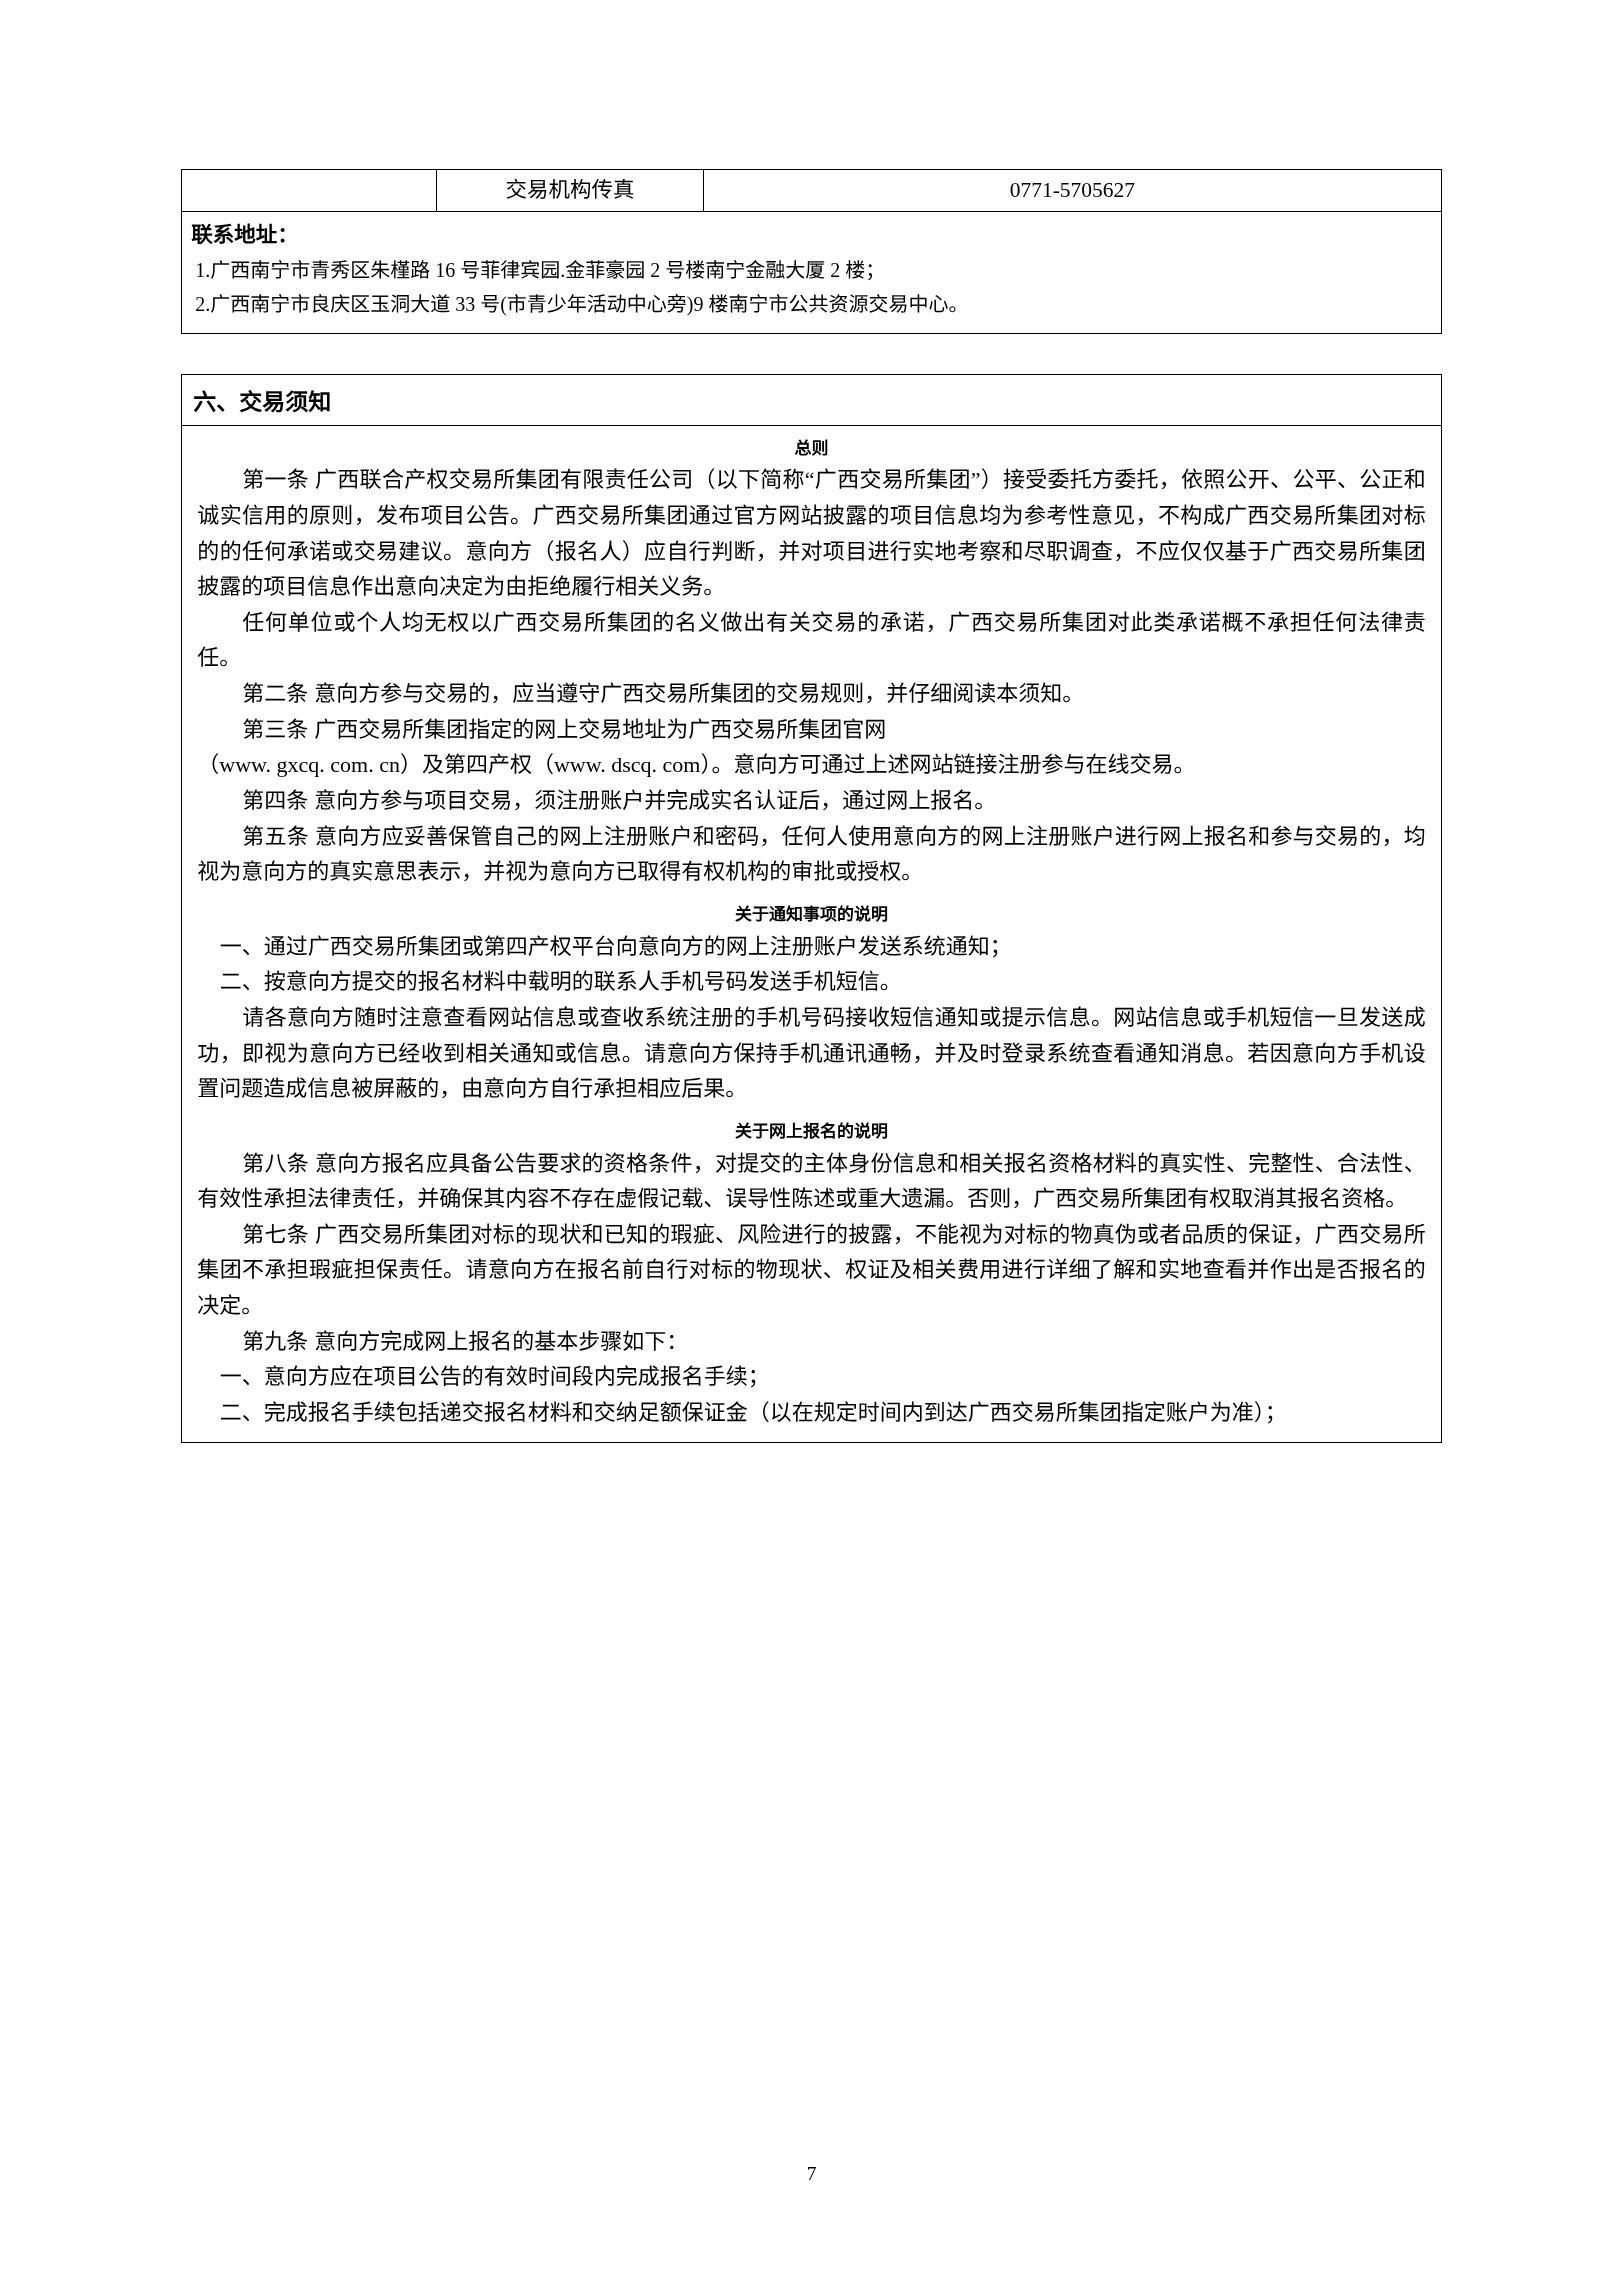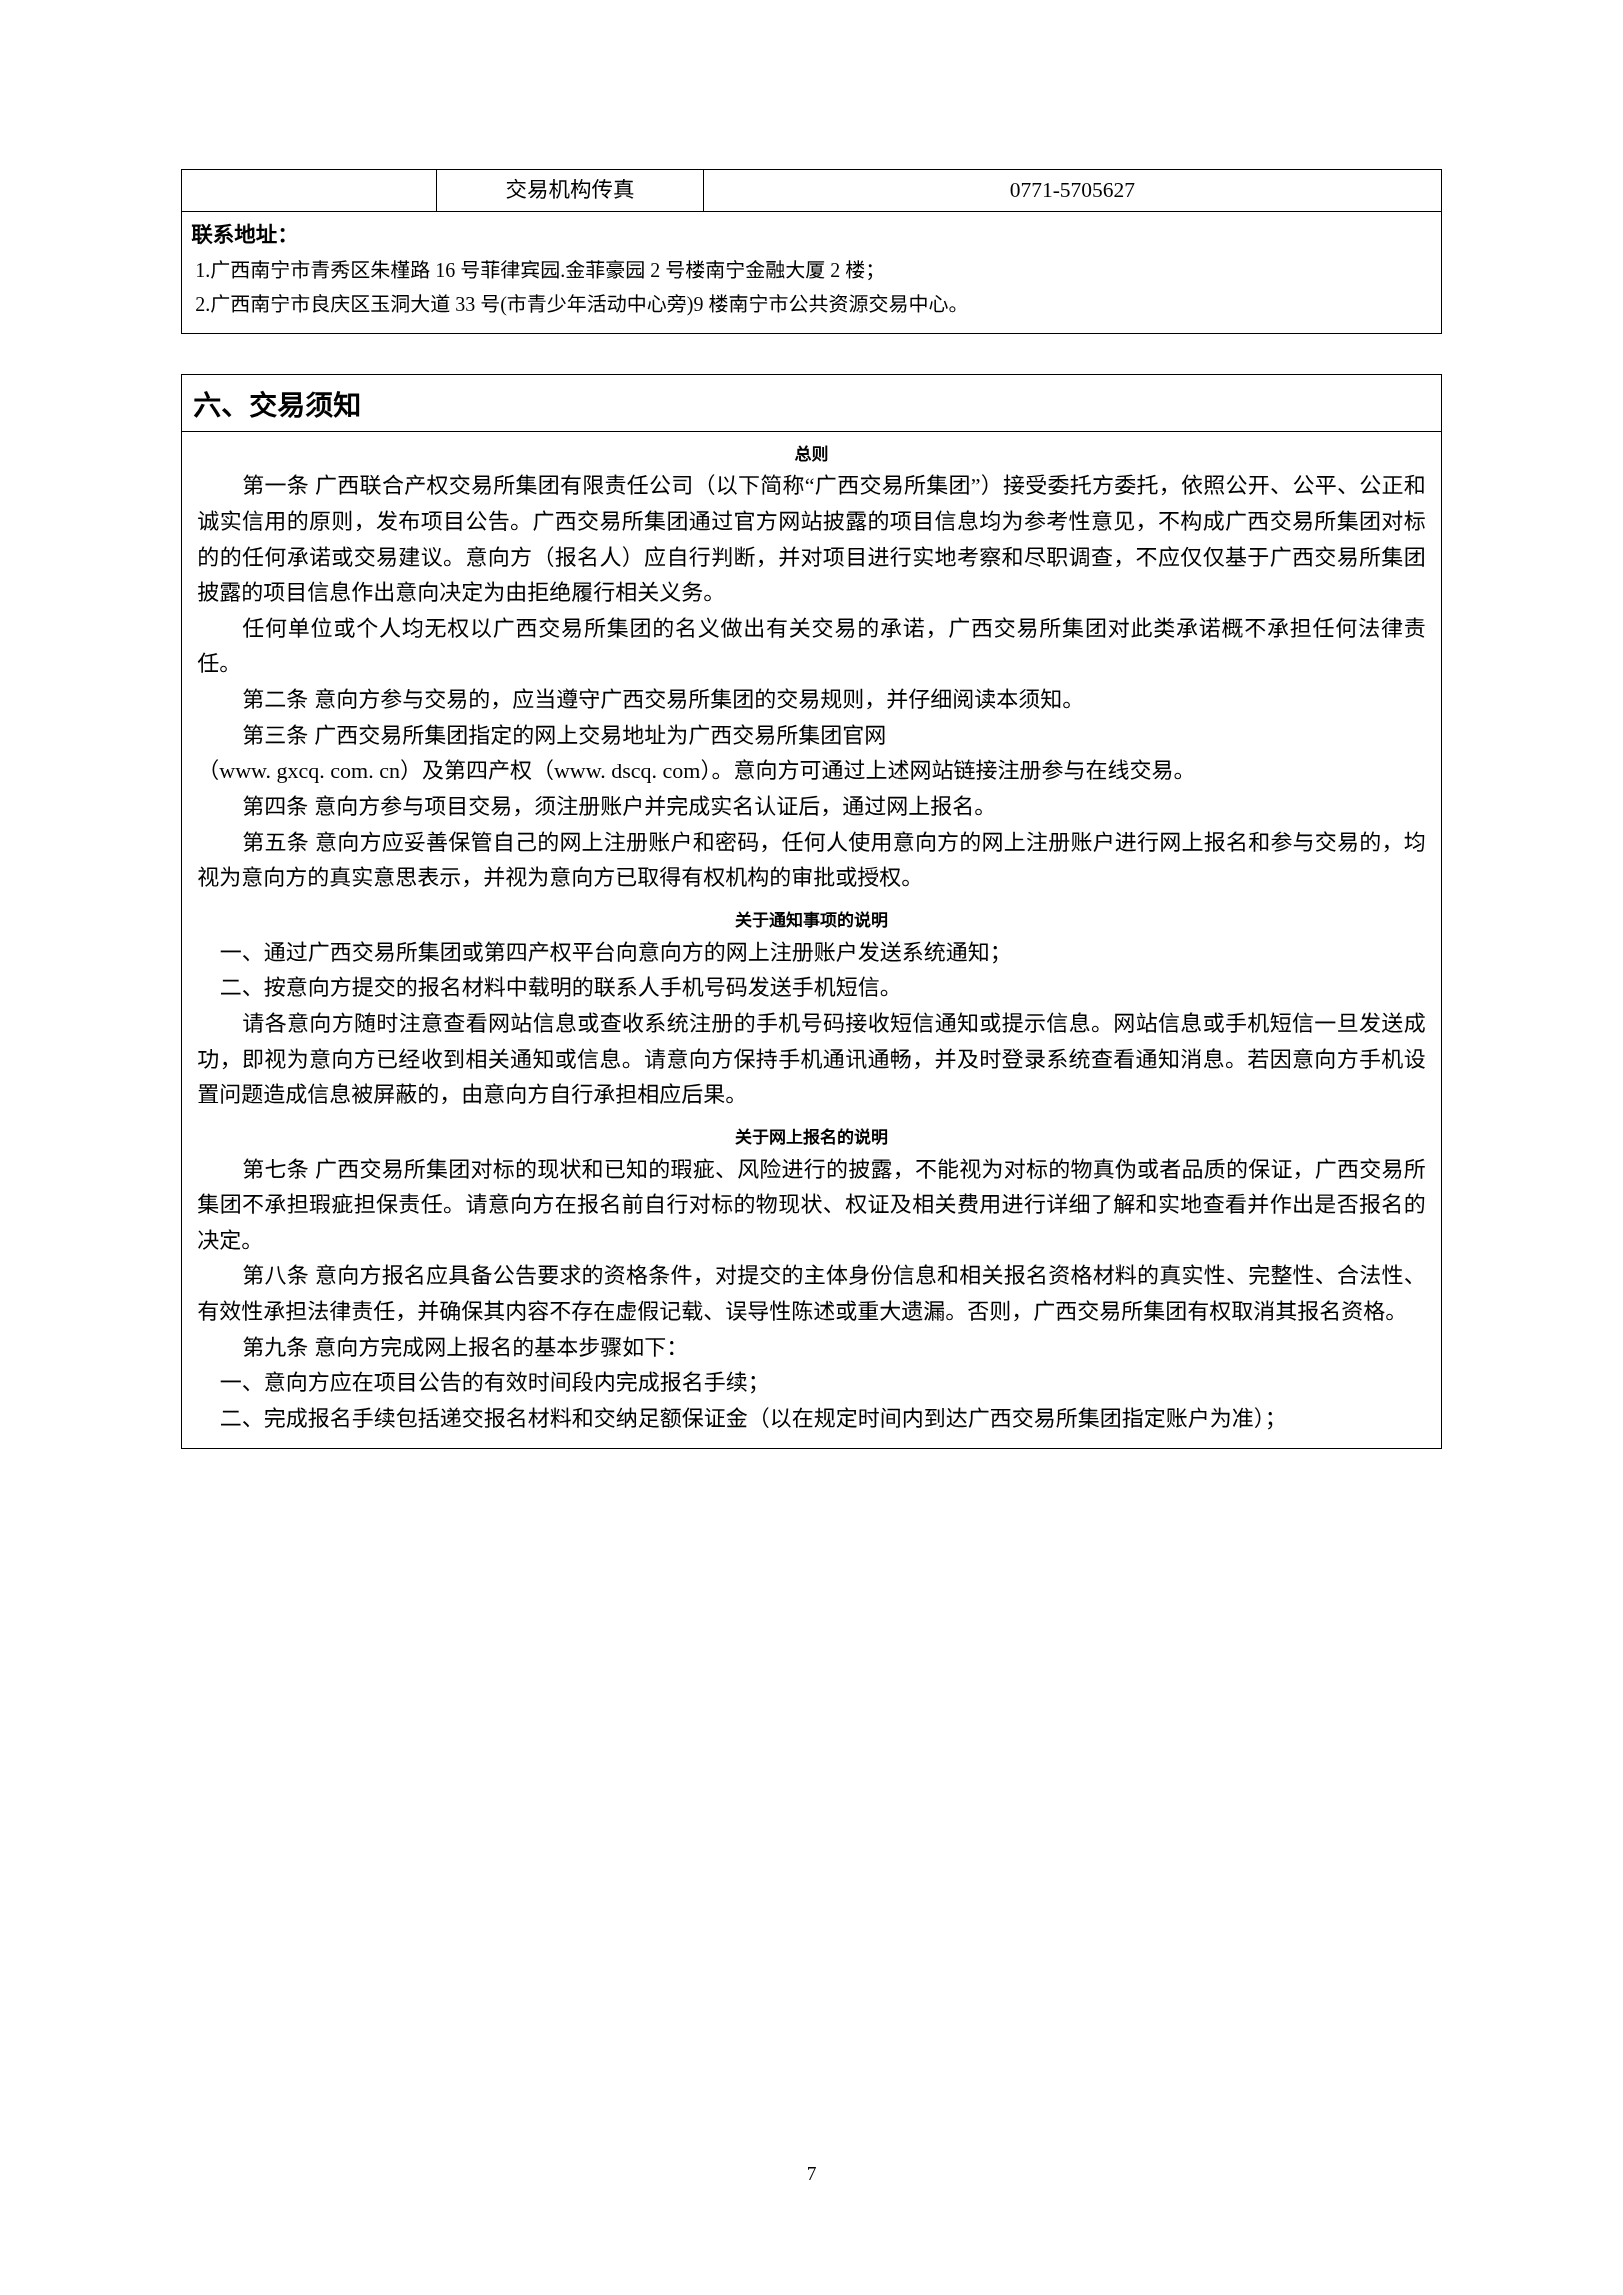--- a/index.html
+++ b/index.html
@@ -50,21 +50,21 @@
     font-size: 20px;
     line-height: 1.5;
     margin: 4px;
   }
   
   .sec-box {
     margin-top: 40px;
     border: 1px solid #000;
     padding: 8.2px 11.2px;
     font-weight: bold;
-    font-size: 28px;
+    font-size: 23px;
   }
   
   .body-box {
     border: 1px solid #000;
     border-top: none;
     padding: 7.2px 15.3px 11.2px 15.3px;
   }
   .ctr-title {
     text-align: center;
     font-weight: bold;
@@ -136,23 +136,23 @@
     <p class="para indent"><span class="art">第五条</span><span>意向方应妥善保管自己的网上注册账户和密码，任何人使用意向方的网上注册账户进行网上报名和参与交易的，均视为意向方的真实意思表示，并视为意向方已取得有权机构的审批或授权。</span></p>
 
     <div class="ctr-title spaced">关于通知事项的说明</div>
 
     <p class="para indent2">一、通过广西交易所集团或第四产权平台向意向方的网上注册账户发送系统通知；</p>
     <p class="para indent2">二、按意向方提交的报名材料中载明的联系人手机号码发送手机短信。</p>
     <p class="para indent">请各意向方随时注意查看网站信息或查收系统注册的手机号码接收短信通知或提示信息。网站信息或手机短信一旦发送成功，即视为意向方已经收到相关通知或信息。请意向方保持手机通讯通畅，并及时登录系统查看通知消息。若因意向方手机设置问题造成信息被屏蔽的，由意向方自行承担相应后果。</p>
 
     <div class="ctr-title spaced">关于网上报名的说明</div>
 
+    <p class="para indent"><span class="art">第八条</span><span>意向方报名应具备公告要求的资格条件，对提交的主体身份信息和相关报名资格材料的真实性、完整性、合法性、有效性承担法律责任，并确保其内容不存在虚假记载、误导性陈述或重大遗漏。否则，广西交易所集团有权取消其报名资格。</span></p>
+
     <p class="para indent"><span class="art">第七条</span><span>广西交易所集团对标的现状和已知的瑕疵、风险进行的披露，不能视为对标的物真伪或者品质的保证，广西交易所集团不承担瑕疵担保责任。请意向方在报名前自行对标的物现状、权证及相关费用进行详细了解和实地查看并作出是否报名的决定。</span></p>
-
-    <p class="para indent"><span class="art">第八条</span><span>意向方报名应具备公告要求的资格条件，对提交的主体身份信息和相关报名资格材料的真实性、完整性、合法性、有效性承担法律责任，并确保其内容不存在虚假记载、误导性陈述或重大遗漏。否则，广西交易所集团有权取消其报名资格。</span></p>
 
     <p class="para indent"><span class="art">第九条</span><span>意向方完成网上报名的基本步骤如下：</span></p>
     <p class="para indent2">一、意向方应在项目公告的有效时间段内完成报名手续；</p>
     <p class="para indent2">二、完成报名手续包括递交报名材料和交纳足额保证金（以在规定时间内到达广西交易所集团指定账户为准）；</p>
 
   </div>
 </div>
 
 <div class="pagenum">7</div>
 

